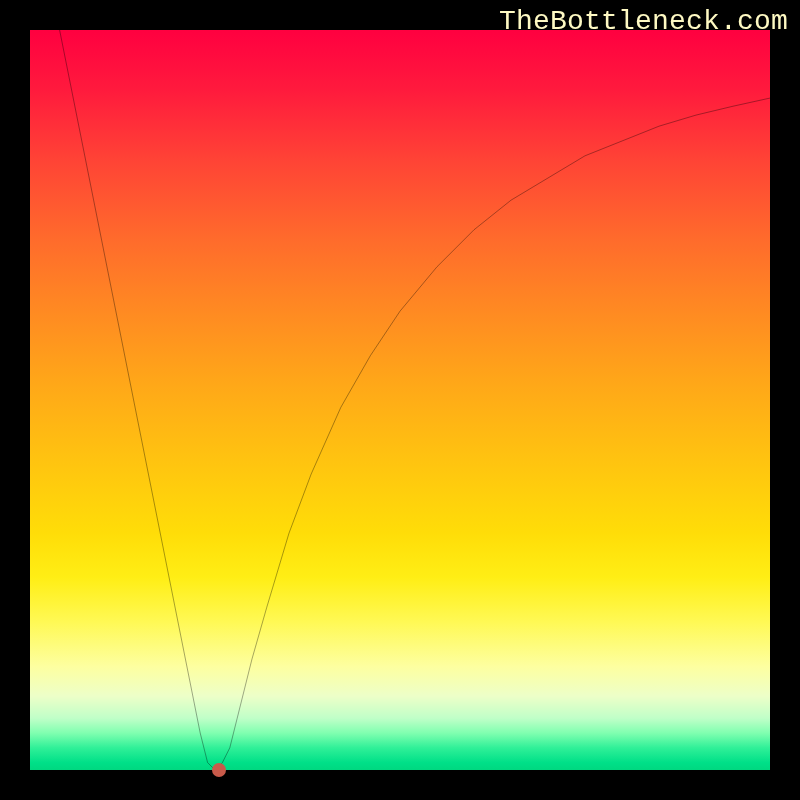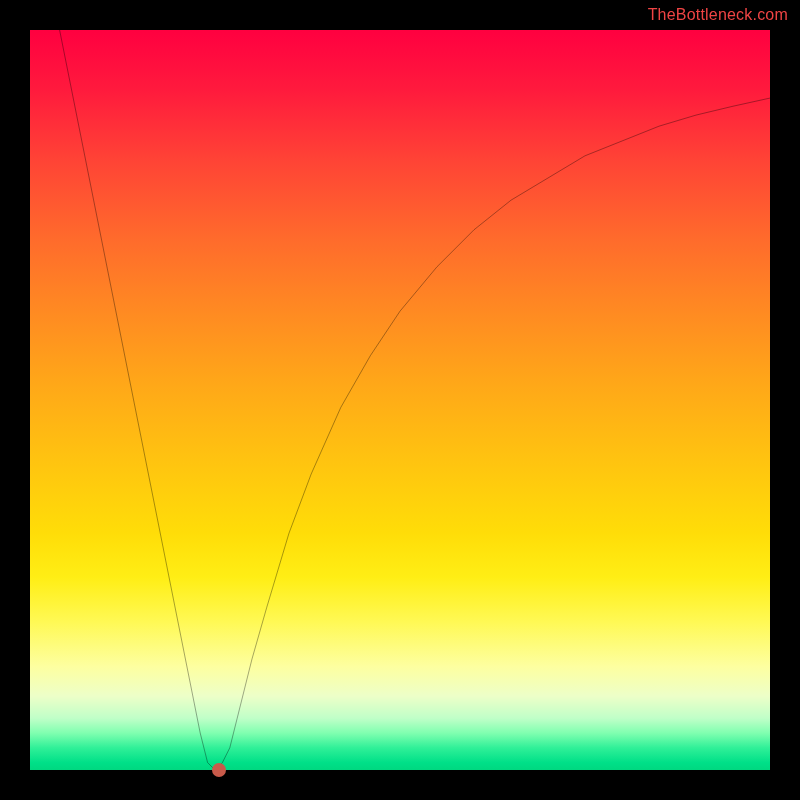--- a/index.html
+++ b/index.html
@@ -34,23 +34,23 @@
       #80ffb0 95%,
       #30f098 97%,
       #00e088 99%,
       #00d880 100%
     );
   }
   .watermark {
     position: absolute;
     top: 6px;
     right: 12px;
-    color: #ef4444;
-    font-size: 16px;
-    font-family: Liberation Sans, sans-serif;
+    color: #fef9c3;
+    font-size: 28px;
+    font-family: Liberation Mono, monospace;
     letter-spacing: 0.2px;
     z-index: 10;
   }
   svg.curve {
     position: absolute;
     left: 30px;
     top: 30px;
     width: 740px;
     height: 740px;
     z-index: 5;

